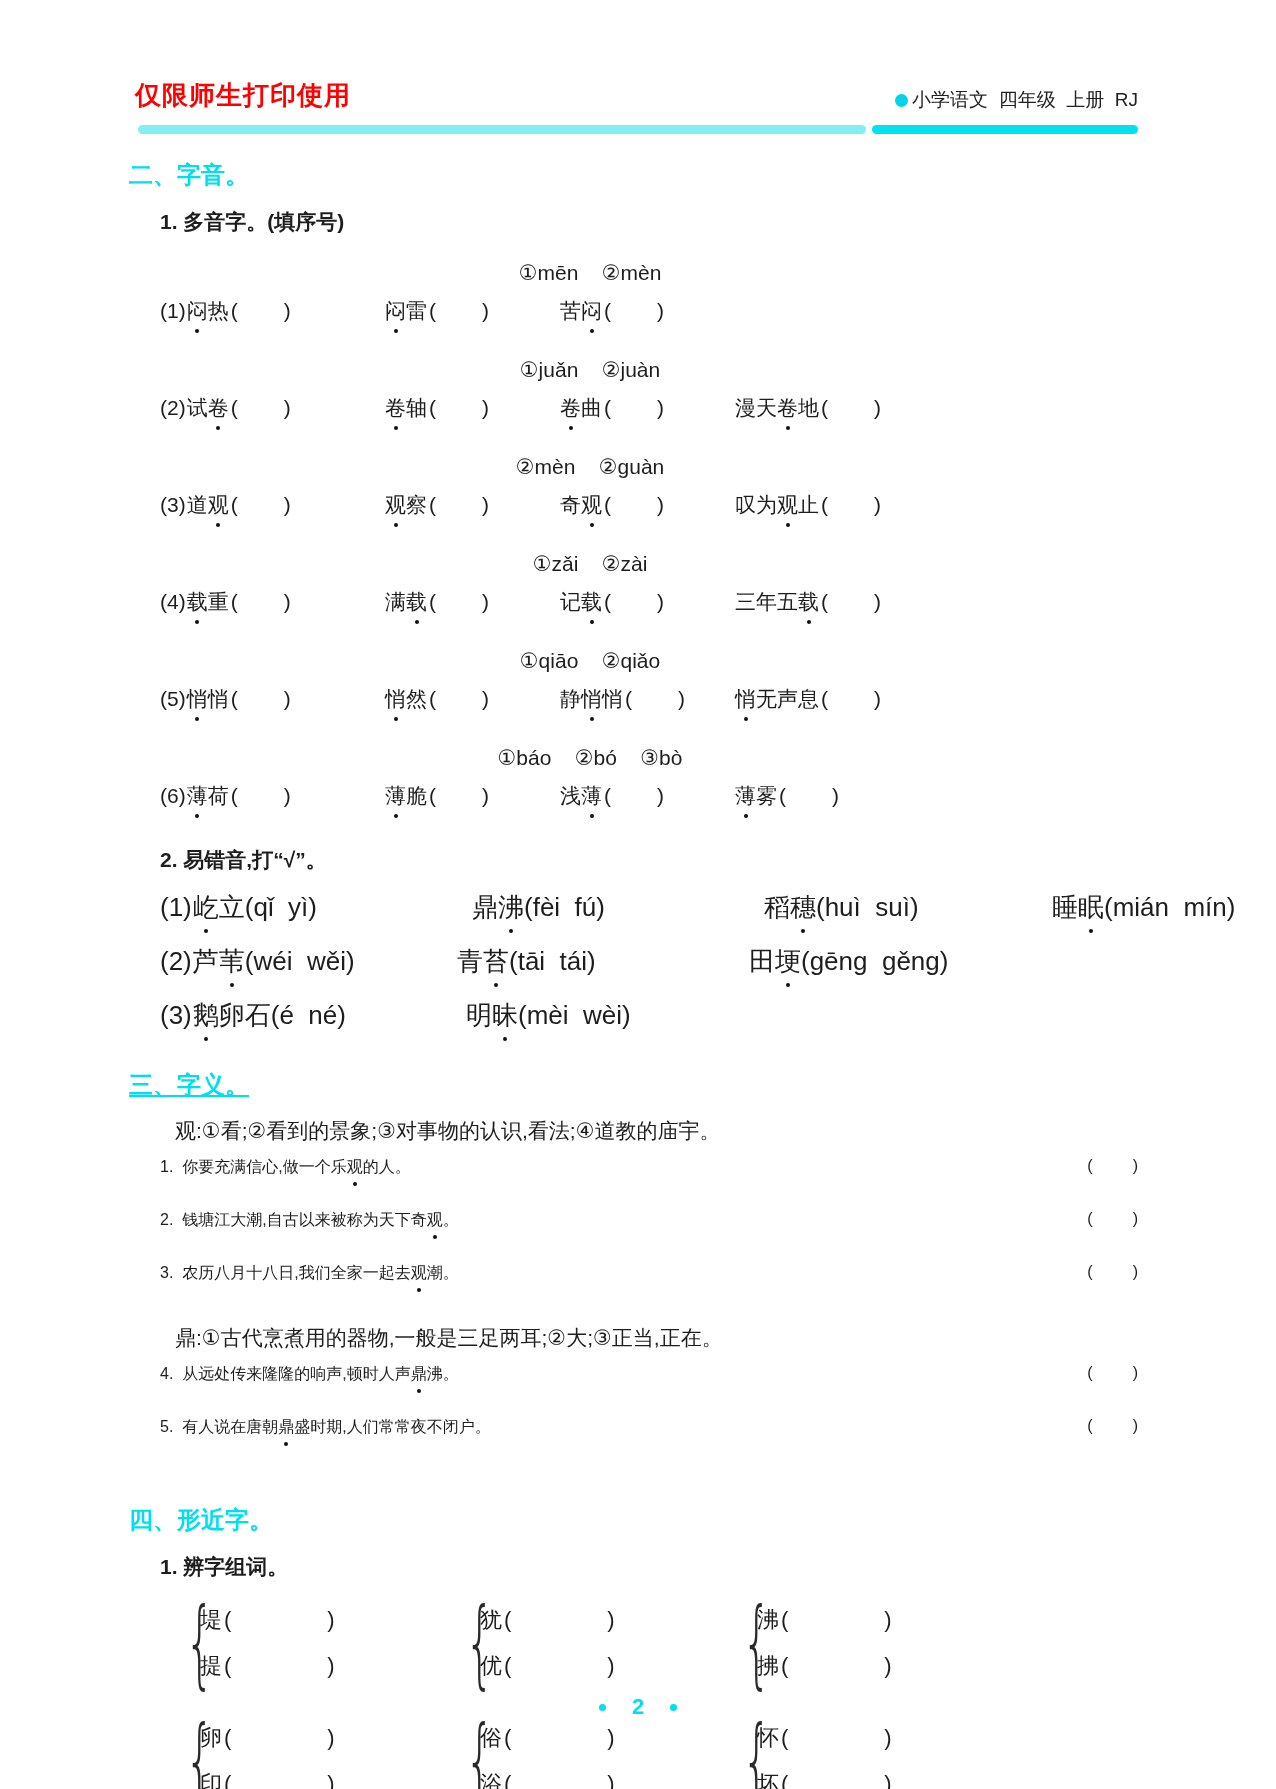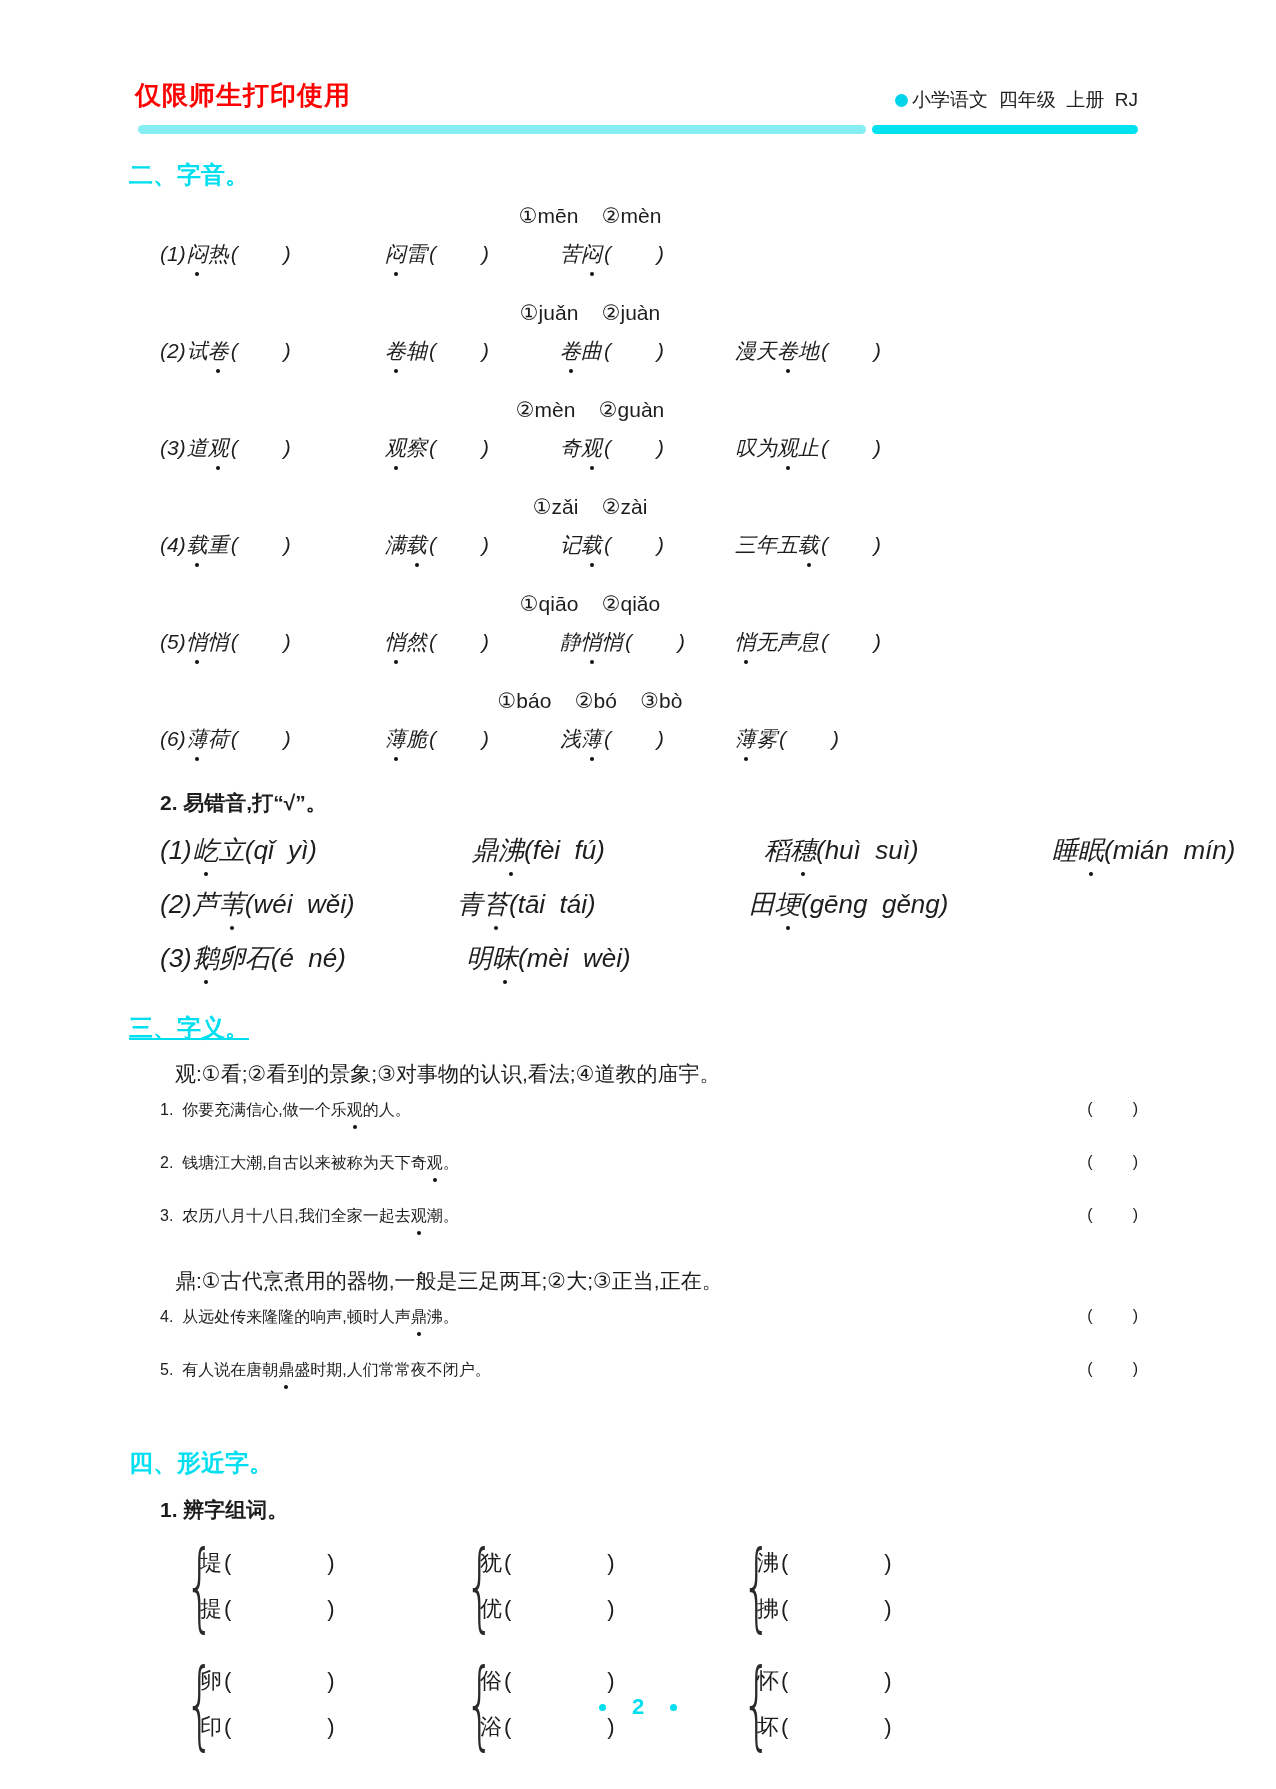--- a/index.html
+++ b/index.html
@@ -27,24 +27,24 @@
   #misp-title{margin-top:8px;}
 
   
   .dc{position:relative;display:inline-block;}
   .dc.dot::after{
     content:"";position:absolute;left:50%;bottom:-8px;transform:translateX(-50%);
     width:4px;height:4px;background:#111;border-radius:50%;
   }
 
   
-  #polyphone-list{margin-top:4px;}
+  #polyphone-list{margin-top:20px;}
   .pinyin-line{text-align:center;white-space:pre;font-size:21px;height:34px;line-height:34px;margin-right:78px;color:#1d1d1d;}
   .word-row{display:grid;grid-template-columns:225px 175px 175px auto;margin-left:40px;height:56px;align-items:start;font-size:21px;padding-top:7px;}
-  .cell{white-space:nowrap;font-style:italic;}
+  .cell{white-space:nowrap;}
   .row-label{margin-right:1px;}
   .blank{padding-left:2px;}
   .blank i{display:inline-block;}
 
   
   #mispronounce-list{margin-top:10px;}
   .misp-row{display:grid;margin-left:40px;height:48px;font-size:26px;padding-top:6px;align-items:start;}
   .py{white-space:pre;}
 
   
@@ -84,20 +84,21 @@
         </div>
       </div>
       <div class="hdr-bar">
         <span class="bar-light"></span>
         <span class="bar-dark"></span>
       </div>
     </header>
 
     <section>
       <h2 class="sec-h" id="h-sound">二、字音。</h2>
+      <h3 class="sub-h">1. 多音字。(填序号)</h3>
       <div id="polyphone-list">
           <div class="pinyin-line">①mēn    ②mèn</div>
           <div class="word-row">
             <span class="cell"><span class="row-label">(1)</span><span class="w"><span class="dc dot">闷</span><span class="dc">热</span></span><span class="blank">(<i style="width: 46px;"></i>)</span></span>
             <span class="cell"><span class="w"><span class="dc dot">闷</span><span class="dc">雷</span></span><span class="blank">(<i style="width: 46px;"></i>)</span></span>
             <span class="cell"><span class="w"><span class="dc">苦</span><span class="dc dot">闷</span></span><span class="blank">(<i style="width: 46px;"></i>)</span></span>
           </div>
           <div class="pinyin-line">①juǎn    ②juàn</div>
           <div class="word-row">
             <span class="cell"><span class="row-label">(2)</span><span class="w"><span class="dc">试</span><span class="dc dot">卷</span></span><span class="blank">(<i style="width: 46px;"></i>)</span></span>

